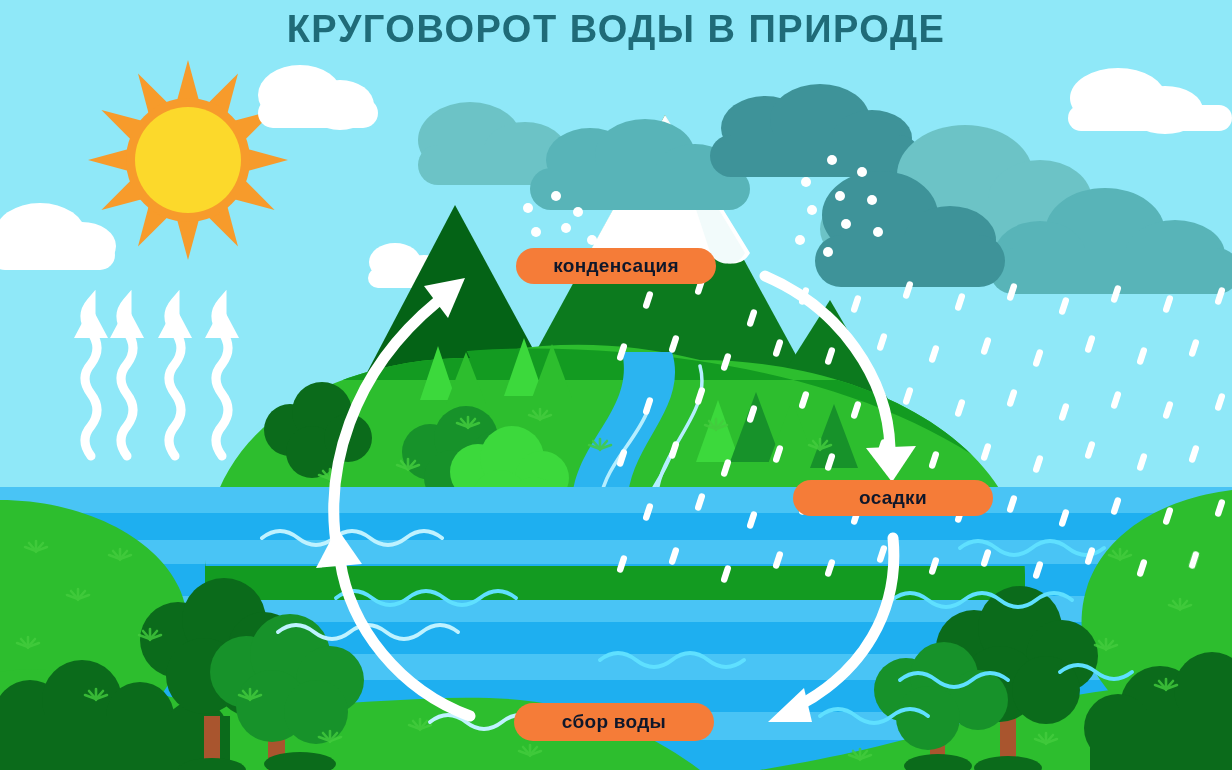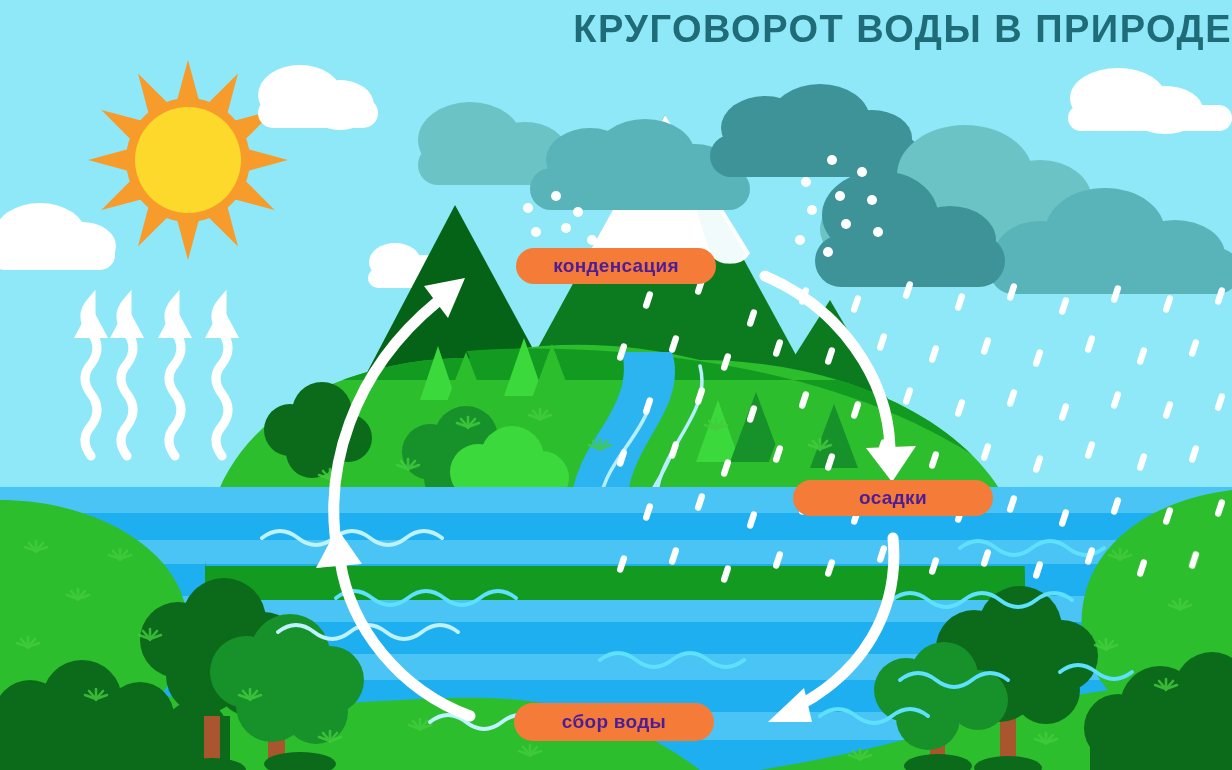--- a/index.html
+++ b/index.html
@@ -21,21 +21,21 @@
     inset: 0;
     width: 1232px;
     height: 770px;
   }
   .label-pill {
     position: absolute;
     display: flex;
     align-items: center;
     justify-content: center;
     background: #F57C38;
-    color: #4c1d95;
+    color: #0f172a;
     border-radius: 999px;
     font-weight: bold;
     letter-spacing: 0.3px;
     white-space: nowrap;
     box-sizing: border-box;
     user-select: none;
   }
   #pill-condensation {
     left: 516px; top: 248px;
     width: 200px; height: 36px;
@@ -53,21 +53,21 @@
   }
   #pill-collection {
     left: 514px; top: 703px;
     width: 200px; height: 38px;
     font-size: 19px;
   }
   #page-title {
     position: absolute;
     left: 0; top: 8px;
     width: 1232px;
-    text-align: right;
+    text-align: center;
     color: #1F6B78;
     font-size: 38px;
     font-weight: bold;
     letter-spacing: 1.5px;
     font-family: "Liberation Sans", sans-serif;
     user-select: none;
   }
 </style>
 </head>
 <body>

